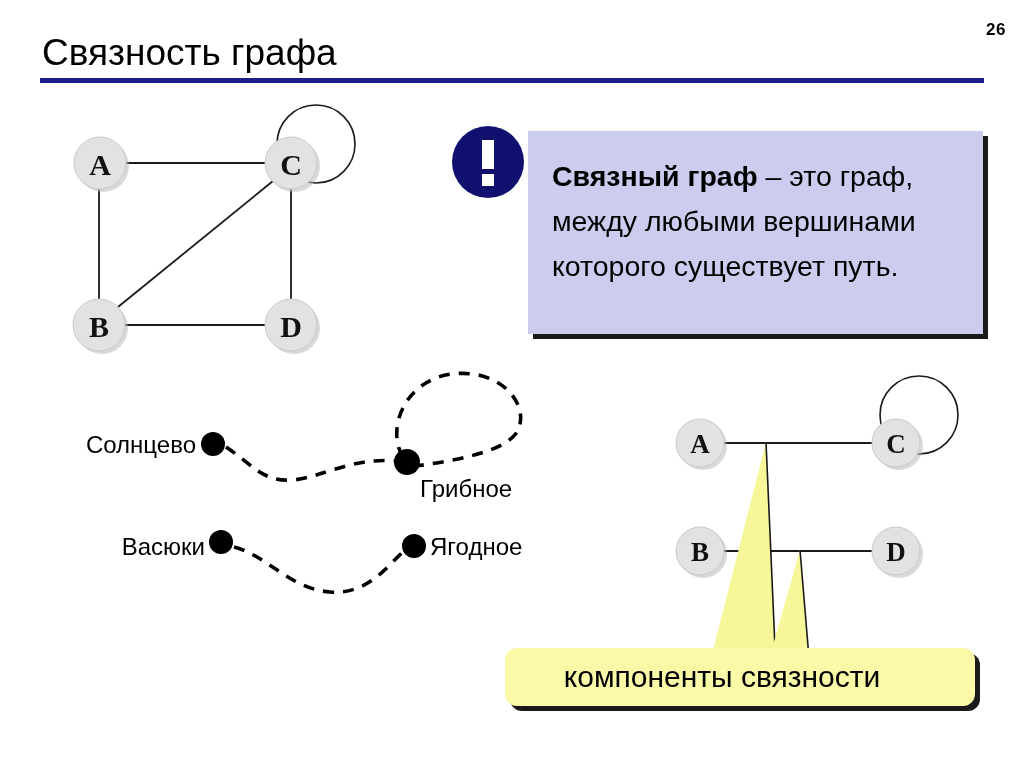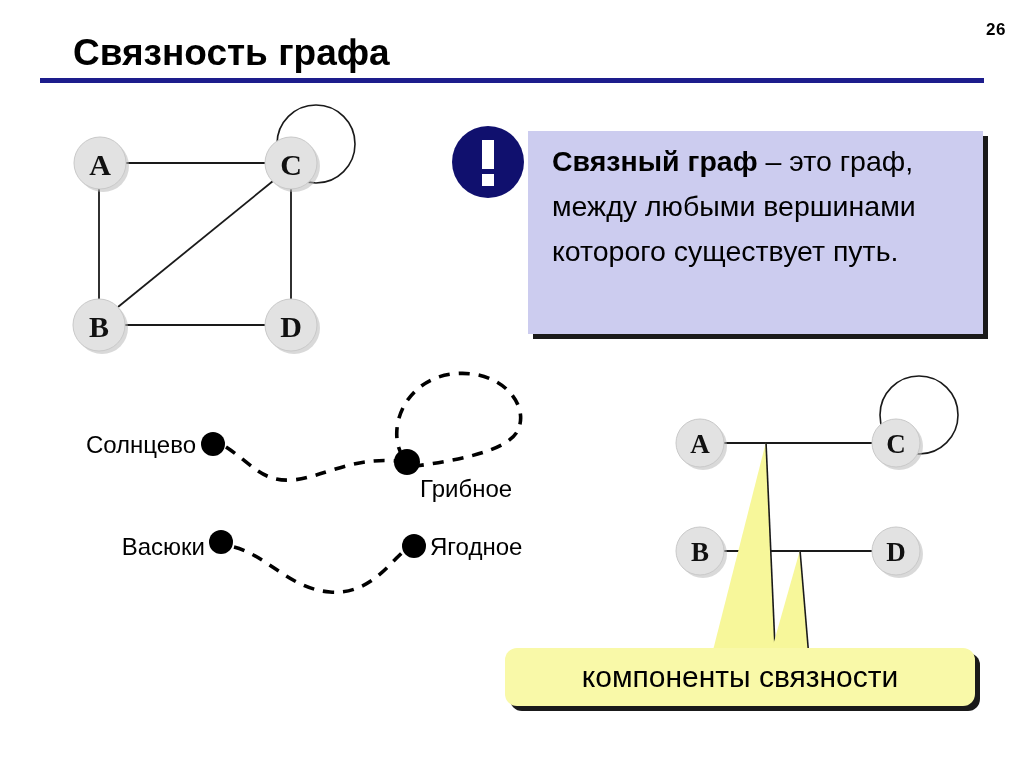--- a/index.html
+++ b/index.html
@@ -27,25 +27,24 @@
     letter-spacing: 0.5px;
   }
 
   
   #title-text {
     position: absolute;
     left: 42px;
     top: 32px;
     font-family: "Liberation Sans", sans-serif;
     font-size: 37px;
-    font-weight: bold;
+    font-weight: normal;
     color: #000000;
     letter-spacing: 0px;
     white-space: nowrap;
-    margin-left: 31px;
   }
   #title-rule {
     position: absolute;
     left: 40px;
     top: 78px;
     width: 944px;
     height: 5px;
     background: #1d1d8c;
   }
 
@@ -62,21 +61,21 @@
     top: 131px;
     width: 455px;
     height: 203px;
     background: #ccccef;
     box-sizing: border-box;
     box-shadow: 5px 5px 0 0 #1a1a1a;
   }
   #definition-text {
     position: absolute;
     left: 552px;
-    top: 139px;
+    top: 154px;
     width: 432px;
     font-family: "Liberation Sans", sans-serif;
     font-size: 28.5px;
     line-height: 45px;
     color: #000000;
   }
   #definition-text .bold {
     font-weight: bold;
   }
   #exclaim-badge {
@@ -113,21 +112,21 @@
     left: 505px;
     top: 648px;
     width: 470px;
     height: 58px;
     background: #f9f9a8;
     border-radius: 12px;
     box-shadow: 5px 5px 0 0 #1a1a1a;
   }
   #component-callout-label {
     position: absolute;
-    left: 505px;
+    left: 487px;
     top: 648px;
     width: 470px;
     height: 58px;
     display: flex;
     align-items: center;
     justify-content: center;
     font-family: "Liberation Sans", sans-serif;
     font-size: 30px;
     color: #000000;
     white-space: nowrap;

